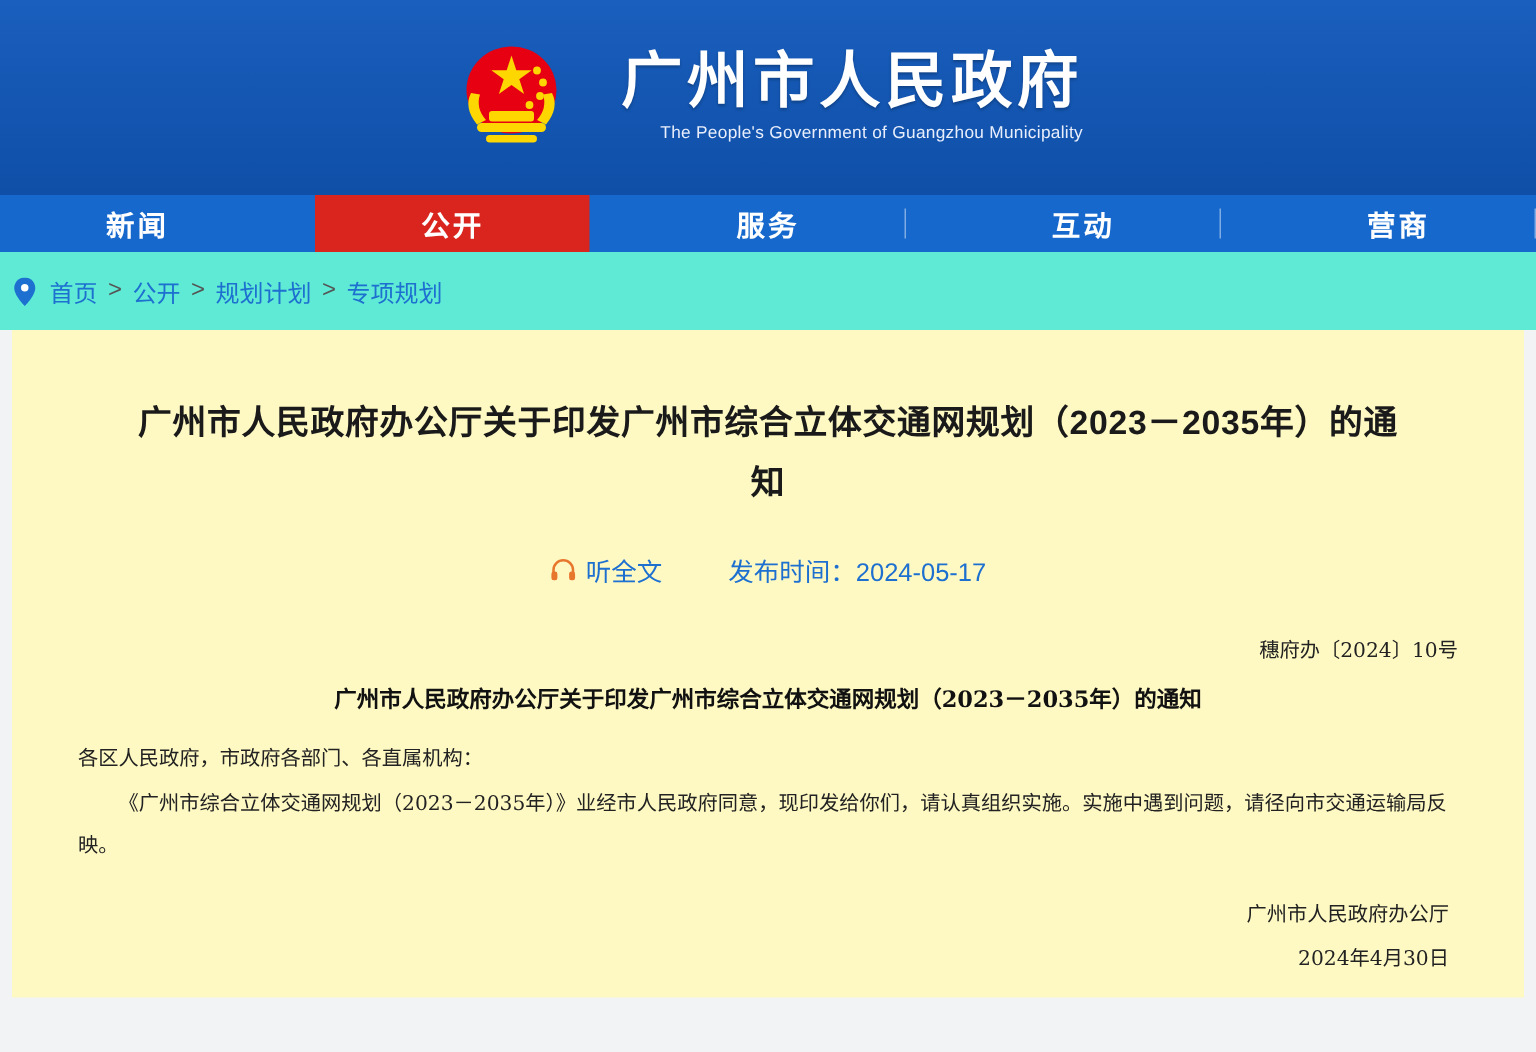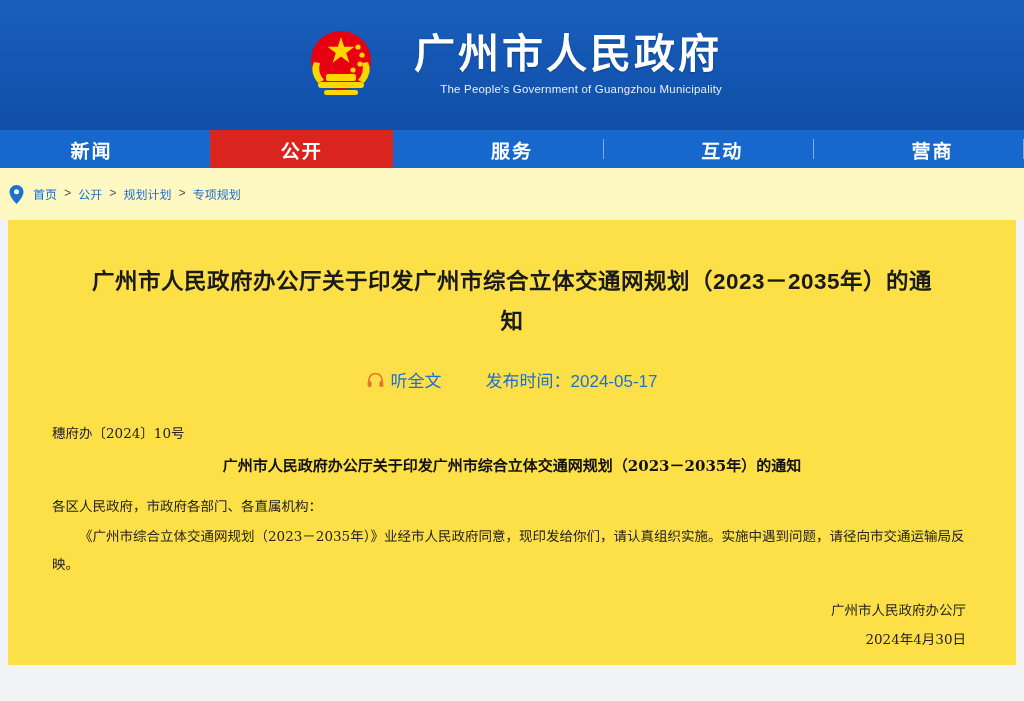--- a/index.html
+++ b/index.html
@@ -93,41 +93,40 @@
     background: rgba(255,255,255,.45);
   }
   .nav-item.before-active::after { display: none; }
 
   
   .breadcrumb {
     height: 52px;
     display: flex;
     align-items: center;
     padding-left: 8px;
-    font-size: 12px;
+    font-size: 16px;
     color: #1d6fd0;
-    background: #fef9c3;
-    font-family: Liberation Mono, monospace;
+    background: #5eead4;
   }
   .pin-icon {
     width: 16px;
     height: 20px;
     margin-right: 9px;
     display: inline-flex;
     align-items: center;
     justify-content: center;
   }
   .crumb-link { color: #1d6fd0; cursor: pointer; }
   .crumb-sep { margin: 0 7px; color: #555; }
   .crumb-current { color: #1d6fd0; cursor: pointer; }
 
   
   .article-card {
     margin: 0 8px;
-    background: #fde047;
+    background: #fef9c3;
     min-height: 445px;
     padding: 36px 44px 10px 44px;
     box-sizing: border-box;
   }
   .doc-title {
     font-size: 22.5px;
     font-weight: bold;
     color: #1a1a1a;
     text-align: center;
     line-height: 1.78;
@@ -154,21 +153,21 @@
     cursor: pointer;
   }
   .headphone {
     display: inline-block;
     color: #e8772e;
   }
   .meta-row-2 { margin-top: 2px; }
 
   .doc-number {
     margin-top: 24px;
-    text-align: left;
+    text-align: right;
     font-family: "DejaVu Serif", "Liberation Serif", serif;
     font-size: 13.5px;
     color: #222;
   }
   .doc-subtitle {
     margin-top: 12px;
     text-align: center;
     font-family: "DejaVu Serif", "Liberation Serif", serif;
     font-size: 15px;
     font-weight: bold;

